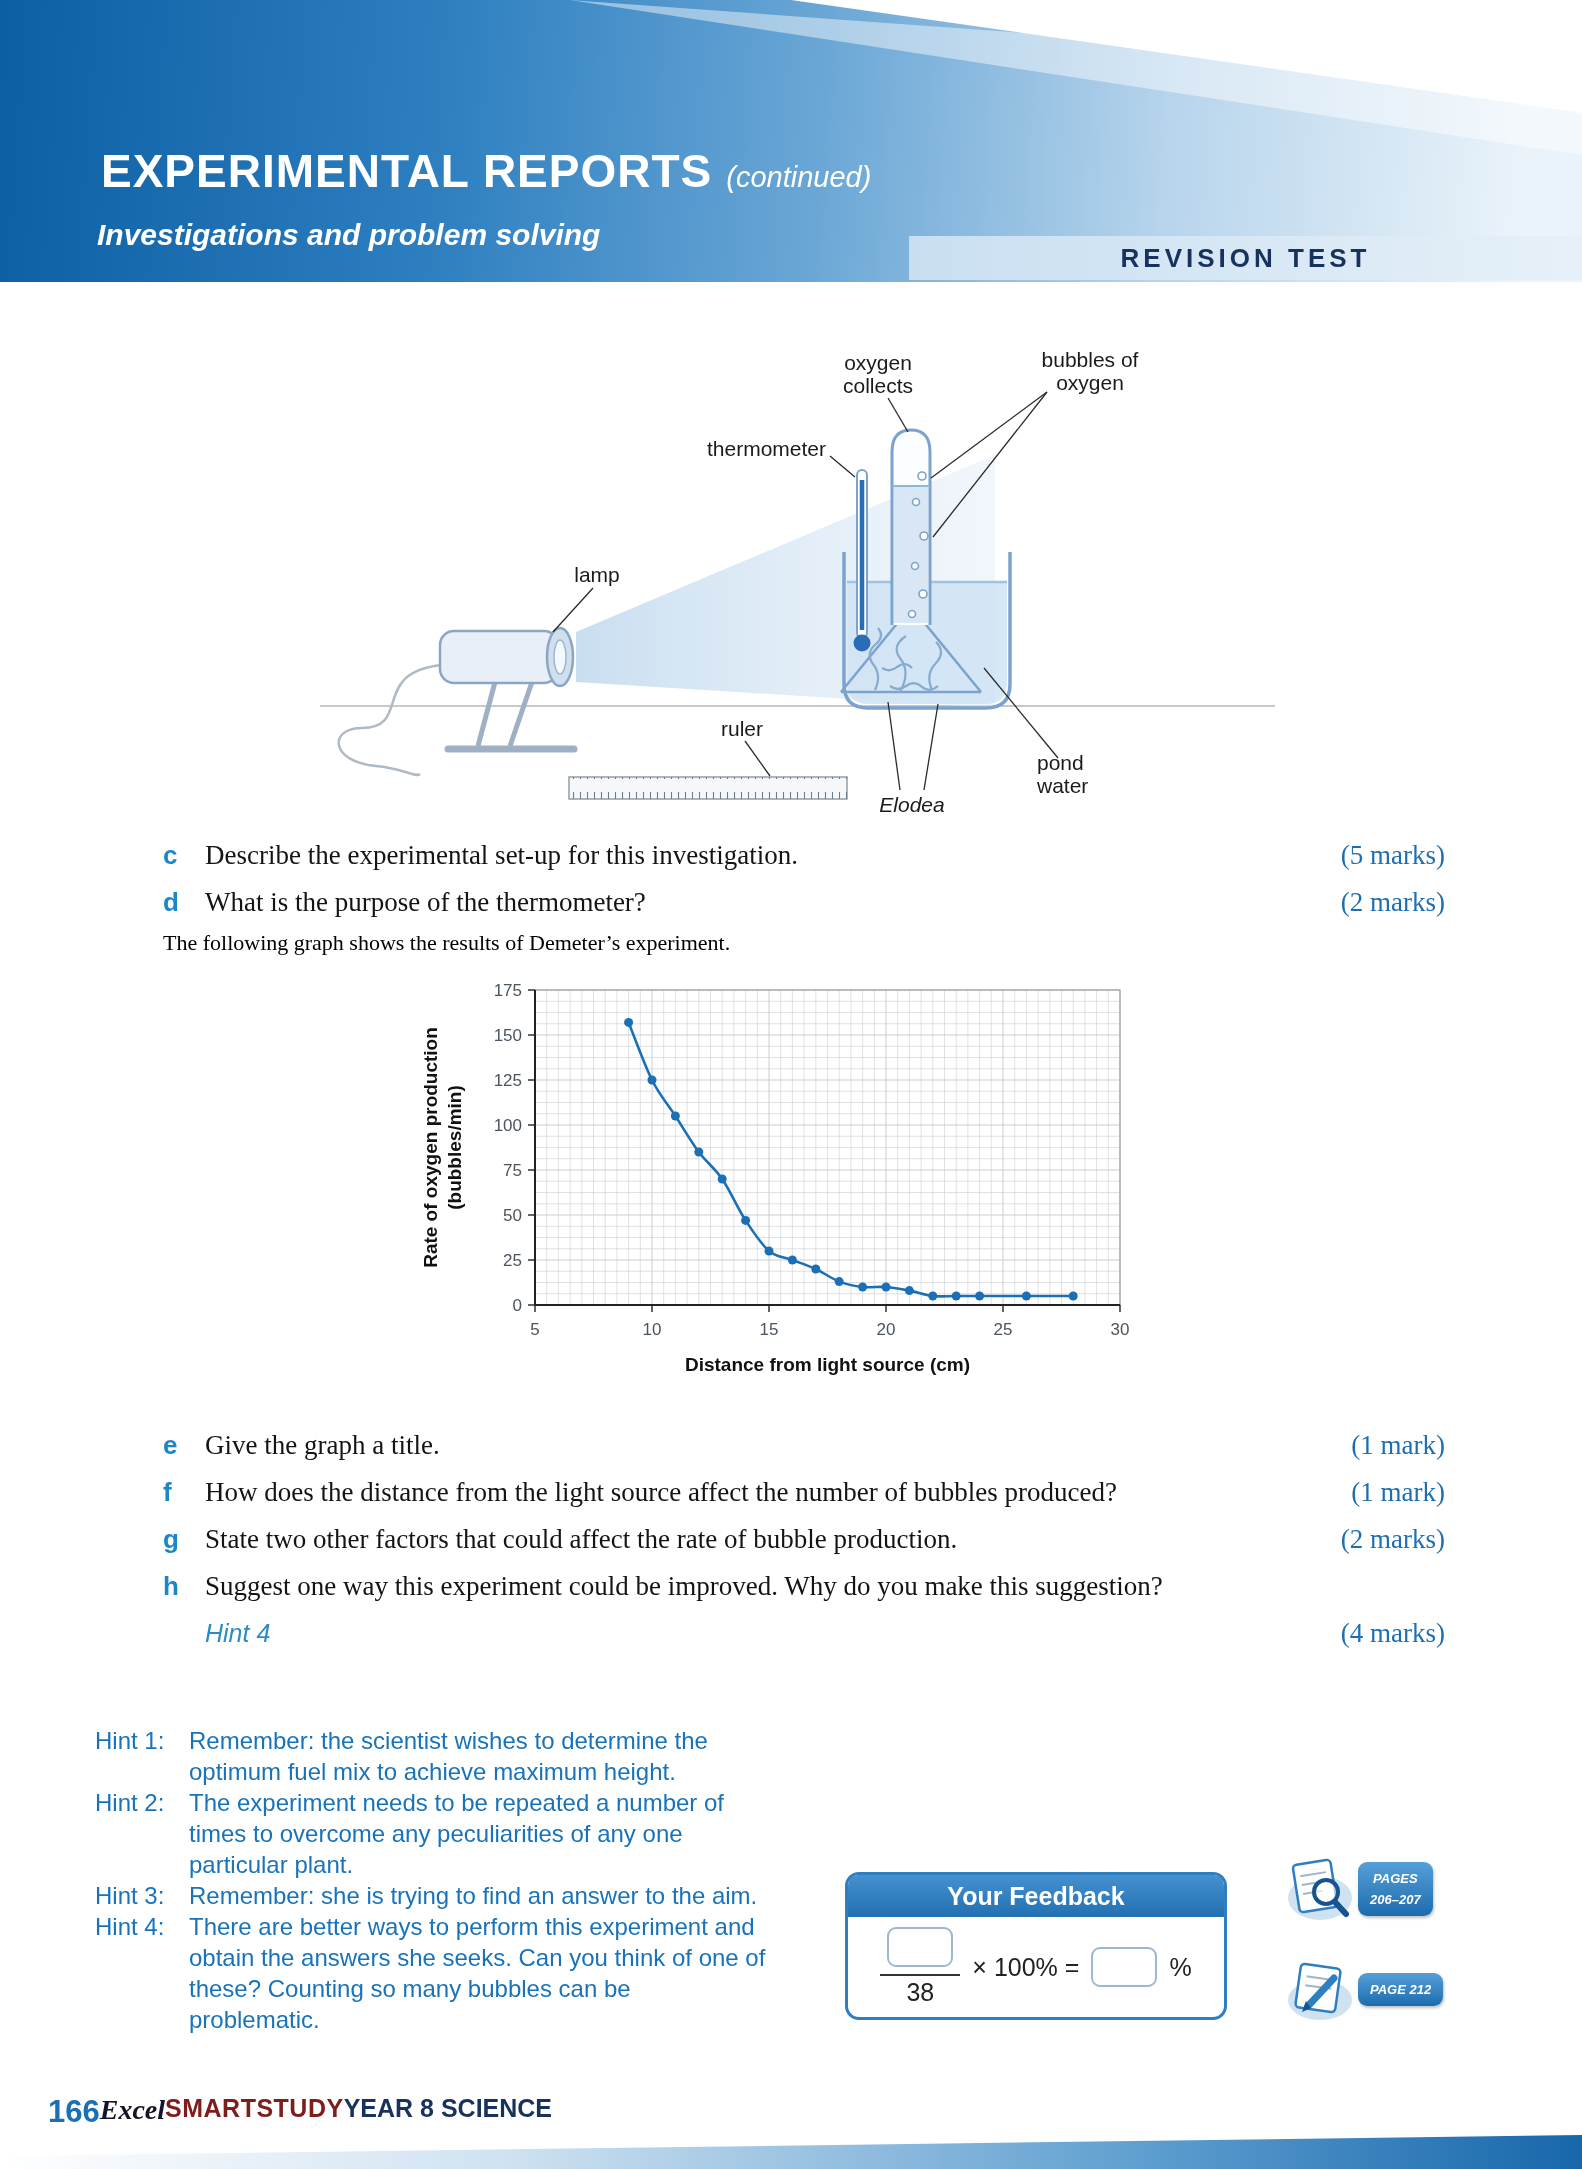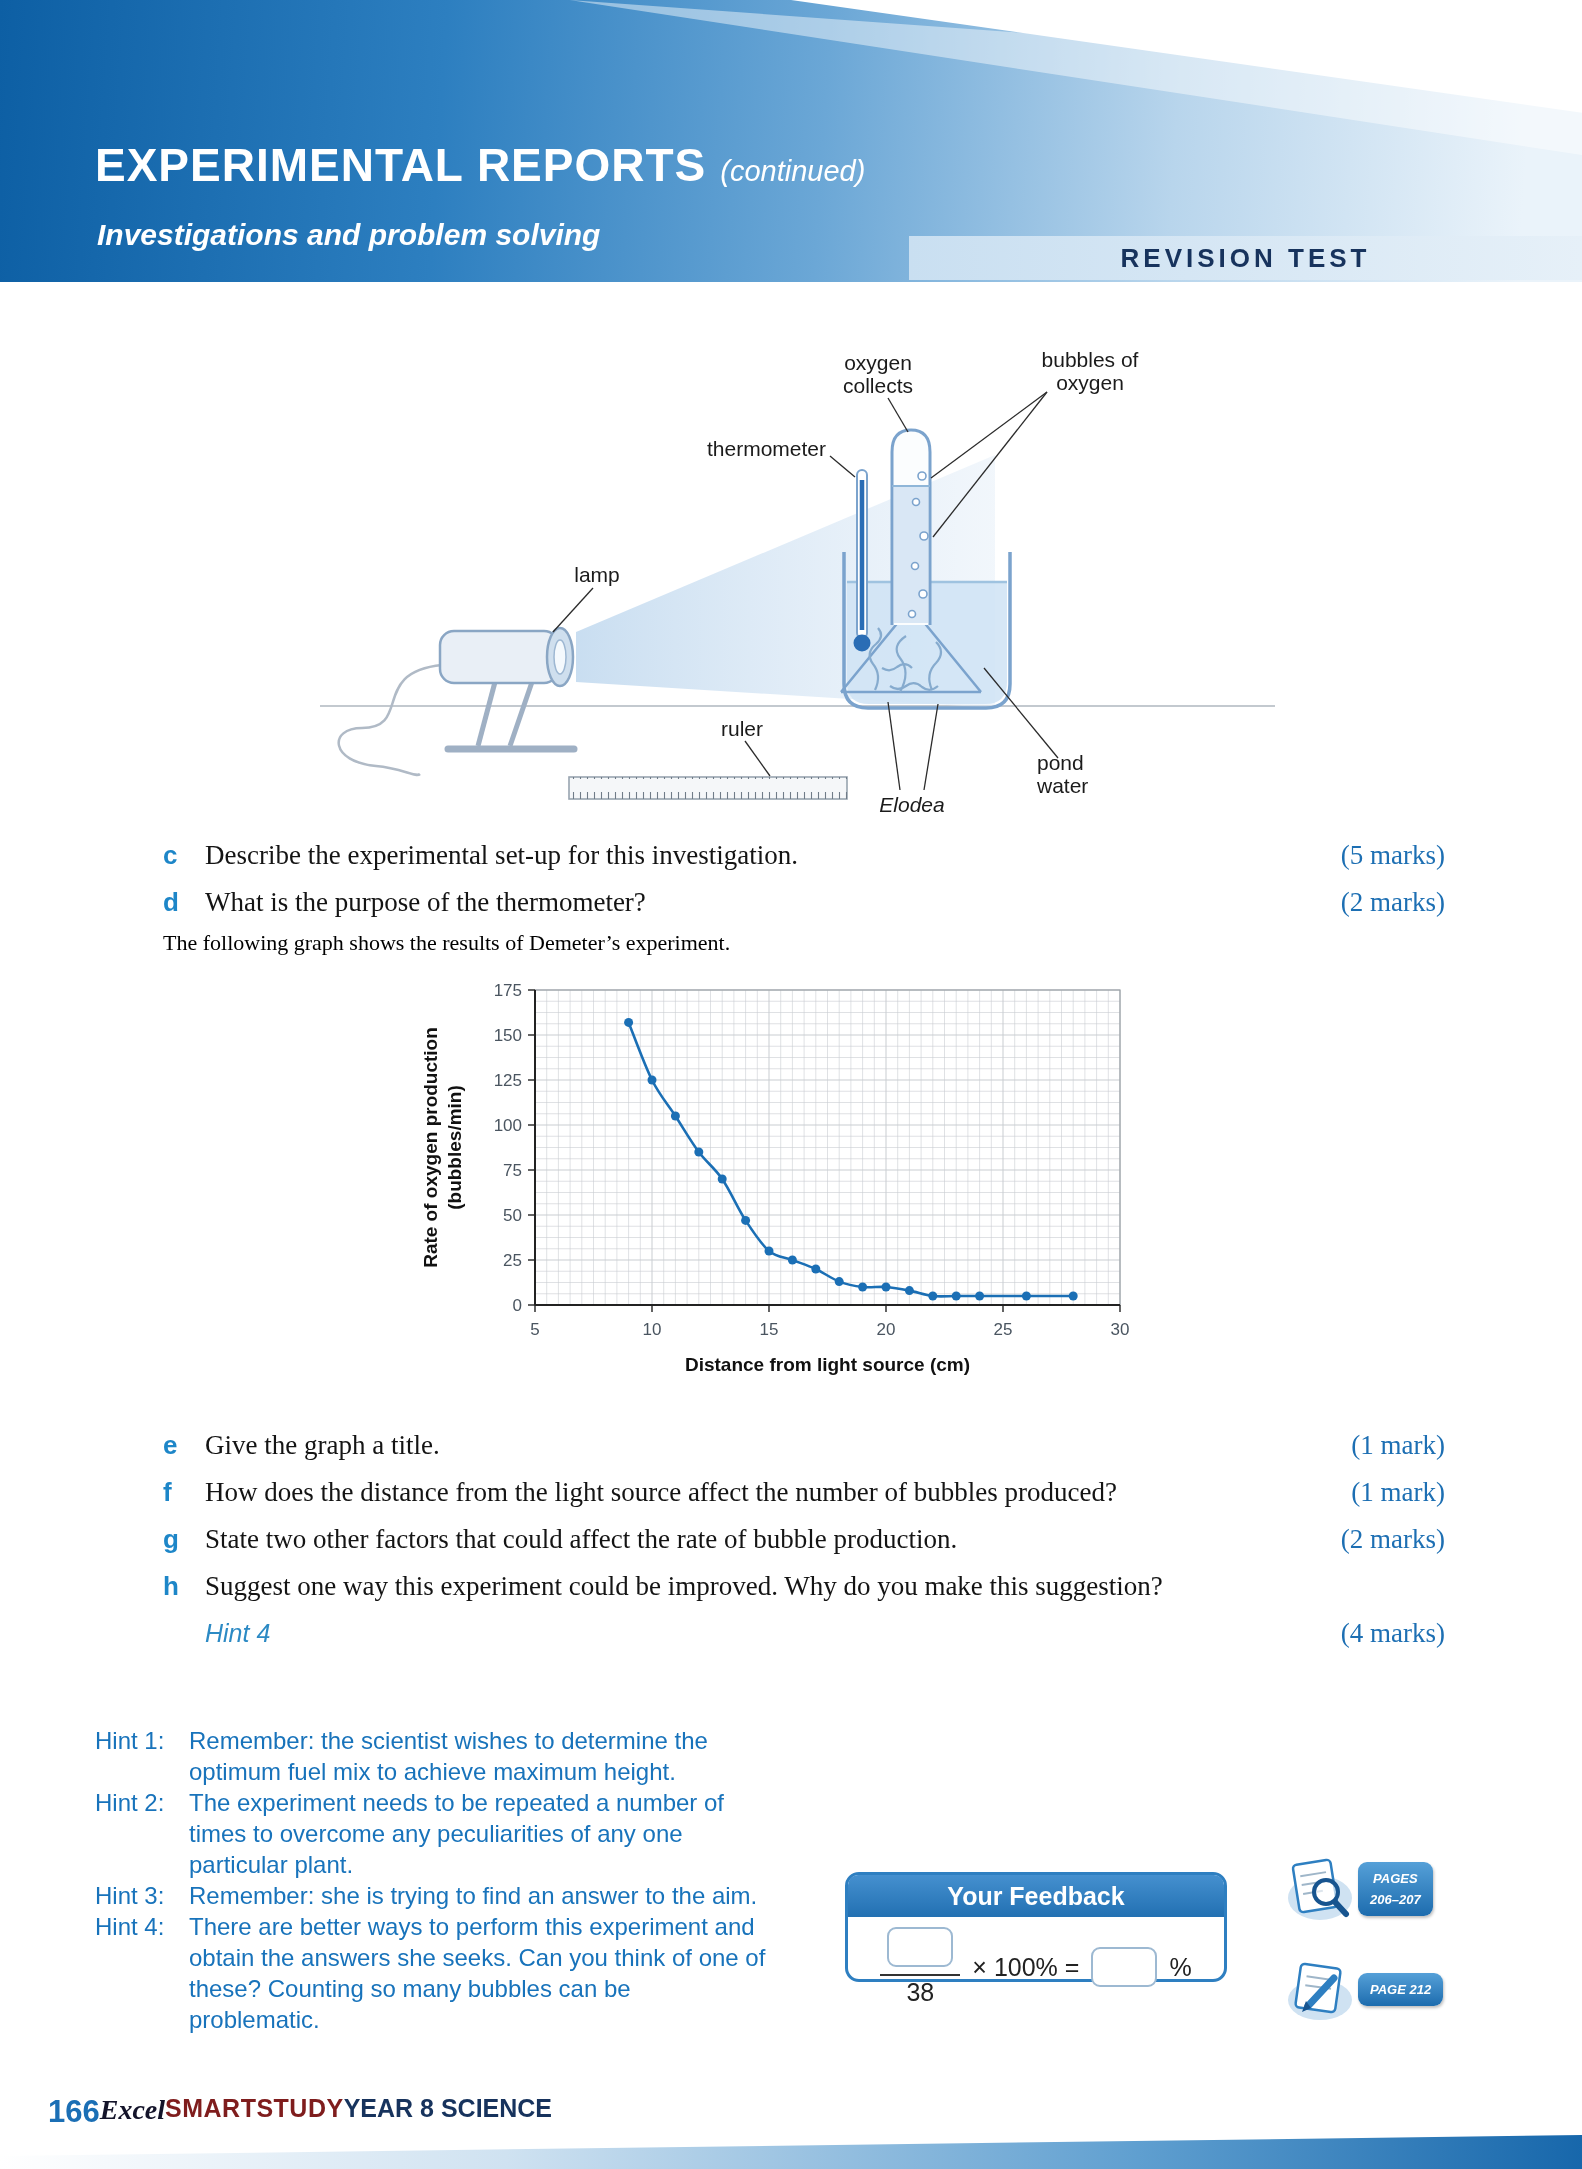--- a/index.html
+++ b/index.html
@@ -6,21 +6,21 @@
   .page{position:relative;width:1582px;height:2169px;background:#ffffff;overflow:hidden;
         font-family:"Liberation Sans",sans-serif;margin:0 auto;}
 
   
   .header{position:absolute;left:0;top:0;width:100%;height:282px;
     background:linear-gradient(94deg,#0d5fa4 0%,#2d7fc0 28%,#6ba7d6 52%,#b8d5ec 74%,#eaf3fa 96%);}
   .hdr-wedge1{position:absolute;inset:0;background:#ffffff;
     clip-path:polygon(50% 0,100% 0,100% 40%);}
   .hdr-wedge2{position:absolute;inset:0;background:rgba(255,255,255,0.45);
     clip-path:polygon(36% 0,100% 26%,100% 55%);}
-  .title{position:absolute;left:95px;top:138px;margin:0;color:#ffffff;font-size:46px;
+  .title{position:absolute;left:95px;top:138px;margin:6px;color:#ffffff;font-size:46px;
     font-weight:bold;letter-spacing:1px;white-space:nowrap;}
   .title .continued{font-size:29px;font-weight:normal;font-style:italic;letter-spacing:0;margin-left:14px;}
   .subtitle{position:absolute;left:97px;top:218px;color:#ffffff;font-size:30px;
     font-weight:bold;font-style:italic;}
   .revision-band{position:absolute;right:0;top:236px;width:673px;height:44px;
     background:linear-gradient(to right,#c9dff1,#e6f0f8);display:flex;align-items:center;justify-content:center;}
   .revision-band span{color:#17335d;font-size:26px;font-weight:bold;letter-spacing:4px;}
 
   
   .diagram{position:absolute;left:290px;top:330px;width:1000px;height:500px;}
@@ -44,21 +44,21 @@
   .chart{position:absolute;left:385px;top:972px;width:820px;height:440px;margin:0;}
   #chart-svg{width:820px;height:440px;font-family:"Liberation Sans",sans-serif;}
 
   
   .hints{position:absolute;left:95px;top:1725px;width:672px;}
   .hint{display:flex;color:#1873bb;font-size:24px;line-height:31px;}
   .hint-label{flex:0 0 94px;}
   .hint-text{flex:1;}
 
   
-  .fb{position:absolute;left:845px;top:1872px;width:382px;height:110px;
+  .fb{position:absolute;left:845px;top:1872px;width:382px;height:148px;
     border:3px solid #2e7fc1;border-radius:14px;background:#ffffff;box-sizing:border-box;}
   .fb-header{height:42px;background:linear-gradient(#4590cf,#2270b2);border-radius:10px 10px 0 0;
     display:flex;align-items:center;justify-content:center;color:#ffffff;font-weight:bold;font-size:25px;}
   .fb-body{height:100px;display:flex;align-items:center;justify-content:center;gap:12px;
     font-size:25px;color:#222222;}
   .fraction{display:flex;flex-direction:column;align-items:center;}
   .ansbox{width:62px;height:36px;border:2px solid #9db9d2;border-radius:9px;background:#ffffff;}
   .frac-line{width:80px;border-top:2.5px solid #333333;margin:7px 0 2px;}
 
   

